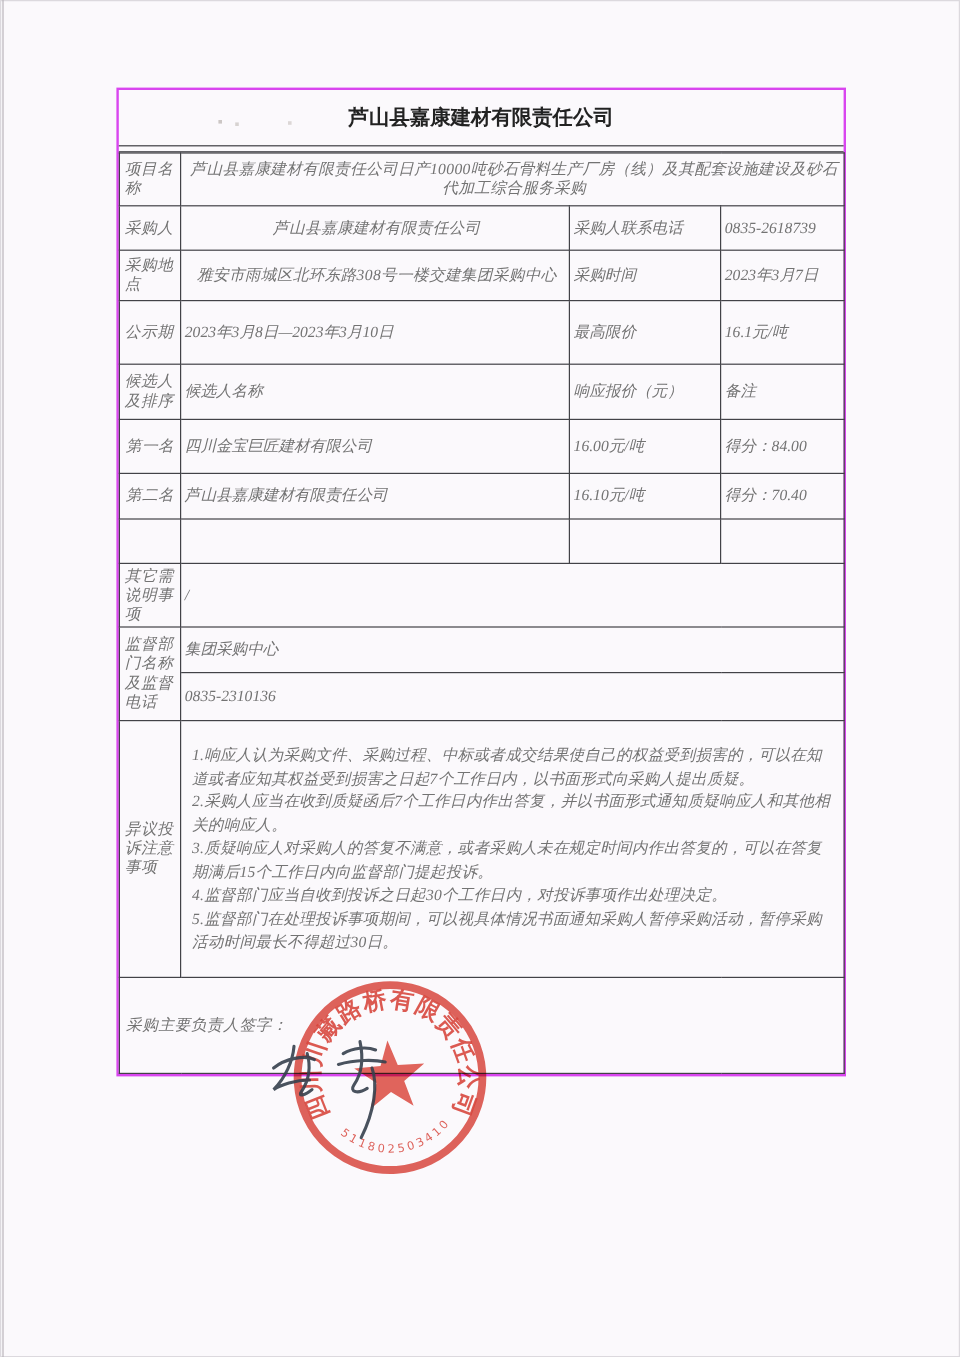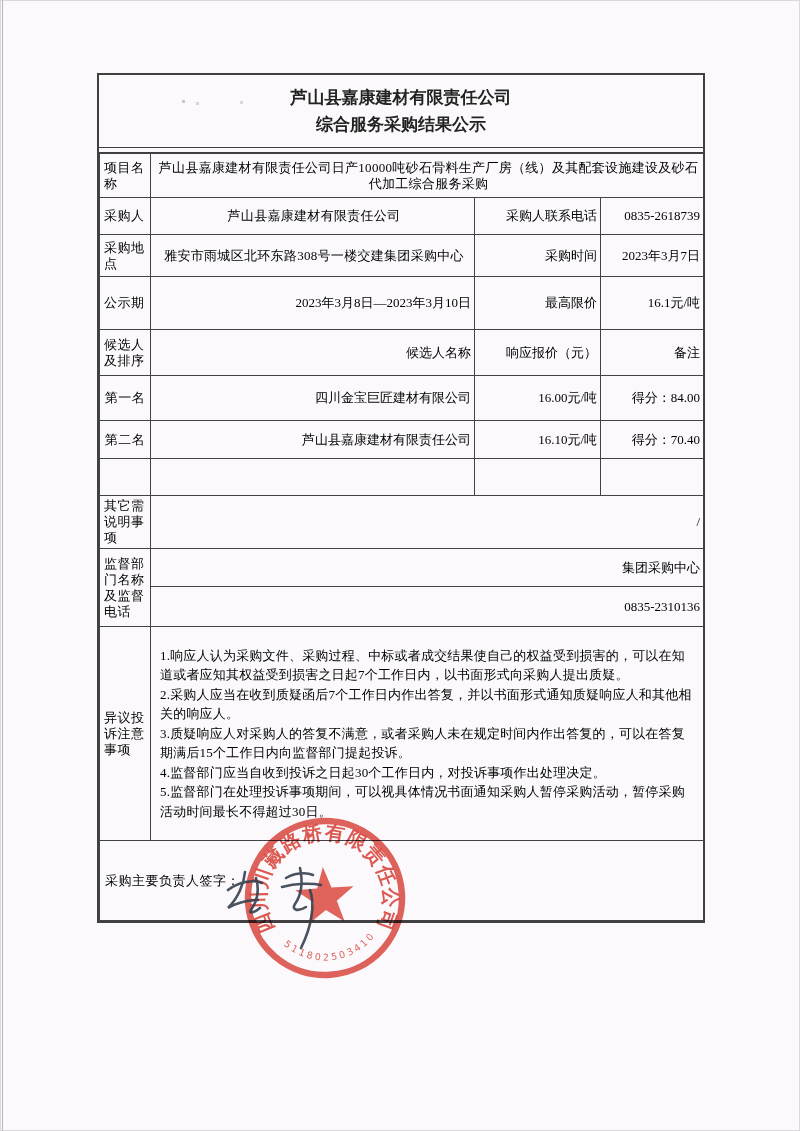--- a/index.html
+++ b/index.html
@@ -14,36 +14,36 @@
     content:""; position:absolute; left:2px; top:0; width:1px; height:100%;
     background:#b9b5bc;
   }
   .artifact { 
     position:absolute; left:182px; top:100px; width:3px; height:3px;
     background:#b9b3ae; box-shadow:14px 2px 0 #c9c4c0, 58px 1px 0 #cfcac6;
     opacity:.7;
   }
   .doc-box {
     position:absolute; left:97px; top:73px; width:608px;
-    border:2px solid #404040; background:transparent;
+    border:2px solid #d946ef; background:transparent;
   }
   .title-block {
     text-align:center; font-weight:bold; font-size:17px; line-height:26.5px;
     padding:10px 14px 9px 14px; border-bottom:1.5px solid #3d3d42;
     color:#222;
   }
   .title-gap { height:5px; border-bottom:1.5px solid #3d3d42; }
-  table.main { width:100%; border-collapse:collapse; table-layout:fixed; color:#000000; }
+  table.main { width:100%; border-collapse:collapse; table-layout:fixed; color:#737373;font-style:italic; }
   table.main td {
     border:1.4px solid #424247; font-size:13px; vertical-align:middle;
     line-height:16px; overflow:hidden;
   }
   td.lbl { padding:2px 2px 2px 4px; line-height:15.5px; letter-spacing:.5px; }
   td.val-left { padding:2px 4px 2px 7px; letter-spacing:.3px;text-align:center; }
-  td.ctr { text-align:right; padding:2px 3px; }
+  td.ctr { text-align:left; padding:2px 3px; }
   td.rank { text-align:center; letter-spacing:.5px; }
   .objection-cell { padding:8px 9px; vertical-align:middle; }
   .objection-cell .oi { line-height:19.5px; letter-spacing:.2px; text-align:left; }
   .sig-cell { padding:0 0 0 5px; letter-spacing:.5px; }
   .stamp {
     position:absolute; left:241px; top:814px; width:168px; height:168px;
     z-index:6; mix-blend-mode:multiply; opacity:.92;
     transform:rotate(-4deg);
   }
   .signature {
@@ -53,21 +53,20 @@
 </head>
 <body>
 
 <div class="page">
   <div class="artifact"></div>
 
   <div class="doc-box">
 
     <div class="title-block">
       <div>芦山县嘉康建材有限责任公司</div>
-      <div>综合服务采购结果公示</div>
     </div>
     <div class="title-gap"></div>
 
     <table class="main">
       <colgroup>
           <col style="width:51px">
           <col style="width:324px">
           <col style="width:126px">
           <col style="width:103px">
         </colgroup>

